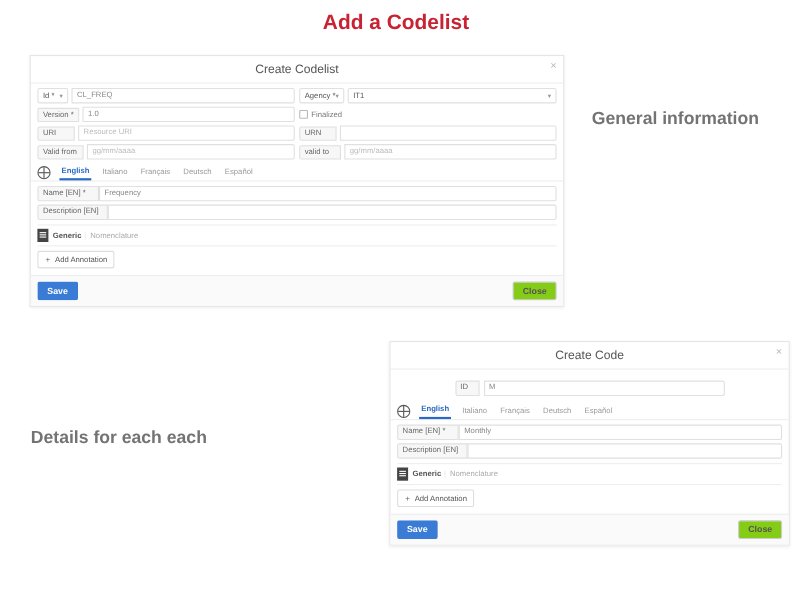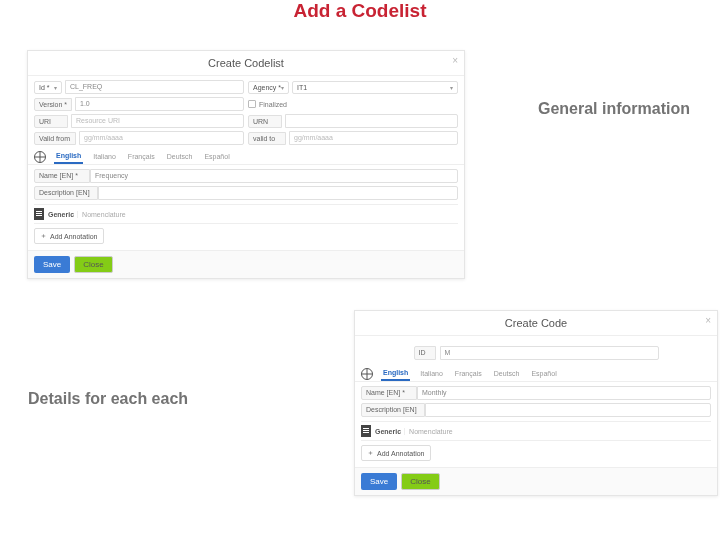--- a/index.html
+++ b/index.html
@@ -11,39 +11,39 @@
     font-size: 8px;
     color: #555;
     position: relative;
     overflow: hidden;
   }
   .page-title {
     font-size: 19px;
     font-weight: bold;
     color: #c82333;
     text-align: center;
-    padding-top: 0;
+    padding-top: 10px;
     padding-bottom: 6px;
   }
   .callout {
     position: absolute;
     font-size: 16px;
     font-weight: bold;
     color: #737373;
   }
   .callout-1 { top: 100px; right: 30px; }
   .callout-2 { top: 390px; left: 28px; }
 
   .dialog {
     position: absolute;
     background: #fff;
     border: 1px solid #e5e5e5;
     box-shadow: 0 1px 3px rgba(0,0,0,0.08);
   }
-  .dialog-1 { left: 27px; top: 50px; width: 438px; }
+  .dialog-1 { left: 27px; top: 50px; width: 486px; }
   .dialog-2 { right: 2px; top: 310px; width: 364px; }
 
   .dialog-header {
     text-align: center;
     font-size: 11px;
     color: #555;
     padding: 6px 0;
     border-bottom: 1px solid #eee;
     position: relative;
   }
@@ -154,23 +154,24 @@
     display:inline-flex; align-items:center; gap:3px;
     border:1px solid #ddd; border-radius:2px;
     padding:2px 5px; font-size:7px; color:#555;
     background:#fff; cursor:pointer;
   }
 
   .footer {
     border-top:1px solid #eee;
     padding:5px 6px;
     display:flex;
-    justify-content:flex-start;
+    justify-content:space-between;
     gap:4px;
     background:#fafafa;
+    font-weight:bold;
   }
   .btn {
     font-size:8px;
     padding:3px 8px;
     border-radius:2px;
     border:1px solid transparent;
     cursor:pointer;
   }
   .btn-primary { background:#3a7bd5; color:#fff; }
   .btn-default { background:#84cc16; color:#555; border-color:#ccc; }

